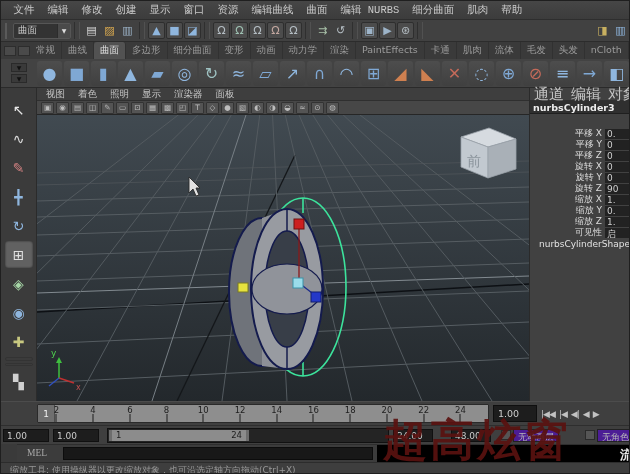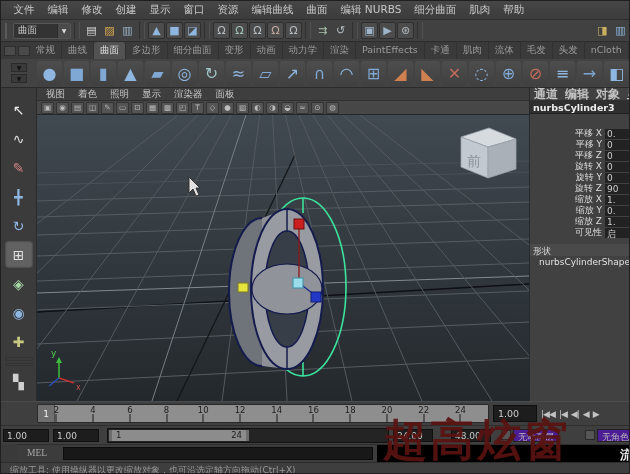--- a/index.html
+++ b/index.html
@@ -4,21 +4,21 @@
 <style>
   * { margin:0; padding:0; box-sizing:border-box; }
   body { background:#222; font-family:"DejaVu Sans","Liberation Sans",sans-serif; }
   #app { position:relative; width:630px; height:474px; background:#3a3a3a; overflow:hidden;
          border:1px solid #1f1f1f; color:#ccc; }
   .abs { position:absolute; }
 
   
   #menubar { left:0; top:0; width:630px; height:19px; display:flex; align-items:center;
              padding-left:6px; background:linear-gradient(#464646,#3c3c3c); border-bottom:1px solid #2e2e2e; }
-  .menu { font-size:10.5px; color:#c9c9c9; padding:0 6.5px; white-space:nowrap; }
+  .menu { font-size:10.5px; color:#c9c9c9; padding:0 6.5px; white-space:nowrap;font-family:Liberation Mono, monospace; }
 
   
   #statusline { left:0; top:19px; width:630px; height:22px; background:#414141; display:flex;
                 align-items:center; padding-left:4px; border-bottom:1px solid #2c2c2c; overflow:hidden; }
   .sl-collapse { width:5px; height:16px; border-left:2px solid #5a5a5a; margin-right:3px; }
   .dropdown { width:58px; height:16px; background:#333; border:1px solid #565656; border-radius:2px;
               display:flex; align-items:center; font-size:9.5px; color:#ccc; }
   .dropdown .lbl { flex:1; padding-left:4px; }
   .dropdown .arr { width:13px; height:100%; background:#4a4a4a; border-left:1px solid #2c2c2c;
                    display:flex; align-items:center; justify-content:center; font-size:6px; color:#ddd; }
@@ -63,21 +63,21 @@
   .pt-icon { width:13px; height:12px; background:#545454; border:1px solid #333; display:flex; align-items:center;
              justify-content:center; font-size:7.5px; color:#bdbdbd; border-radius:1px; }
   #scene { left:36px; top:114px; width:492px; height:286px; }
   #scene svg { display:block; }
 
   
   #rightpanel { left:528px; top:87px; width:102px; height:313px; background:#414141; border-left:1px solid #2a2a2a; }
   .rp-title { height:13px; font-size:9px; color:#b5b5b5; text-align:center; padding-top:2px; background:#474747;
               border-bottom:1px solid #303030; white-space:nowrap; overflow:hidden; }
   .rp-menus { height:13px; display:flex; gap:7px; align-items:center; padding-left:4px; border-bottom:1px solid #303030; }
-  .rp-menu { font-size:12px; color:#c3c3c3; white-space:nowrap;font-weight:bold; }
+  .rp-menu { font-size:15px; color:#c3c3c3; white-space:nowrap; }
   .rp-name { height:13px; background:#2f2f2f; color:#ededed; font-size:9.5px; font-weight:bold; padding:1px 16px 0 3px;
              border-bottom:1px solid #1f1f1f; white-space:nowrap; overflow:hidden; }
   .rp-attrs { padding-top:14px; }
   .attr-row { height:11px; display:flex; align-items:center; }
   .attr-label { flex:1; text-align:right; font-size:9px; color:#dcdcdc; padding-right:3px; white-space:nowrap; }
   .attr-value { width:26px; height:10px; background:#222; color:#cfcfcf; font-size:9px; padding-left:2px;
                 overflow:hidden; white-space:nowrap; }
   .rp-section { margin-top:6px; height:12px; background:#4a4a4a; color:#d6d6d6; font-size:9px; padding:1px 0 0 3px; }
   .rp-shape { height:12px; color:#e2e2e2; font-size:9px; padding:1px 0 0 9px; white-space:nowrap; overflow:hidden; }
 
@@ -449,21 +449,20 @@
         <div class="attr-row">
           <span class="attr-label">缩放 Z</span>
           <span class="attr-value">1.</span>
         </div>
 
         <div class="attr-row">
           <span class="attr-label">可见性</span>
           <span class="attr-value">启</span>
         </div>
       </div>
-    <div class="rp-section">形状</div>
     <div class="rp-shape">nurbsCylinderShape3</div>
   </div>
 
   <div id="timeslider" class="abs">
     <div class="ts-track">
       <div class="ts-current">1</div>
       <div>
 
           <div class="ts-tick" style="left: 4.08%;">
             <span class="ts-num">2</span>

